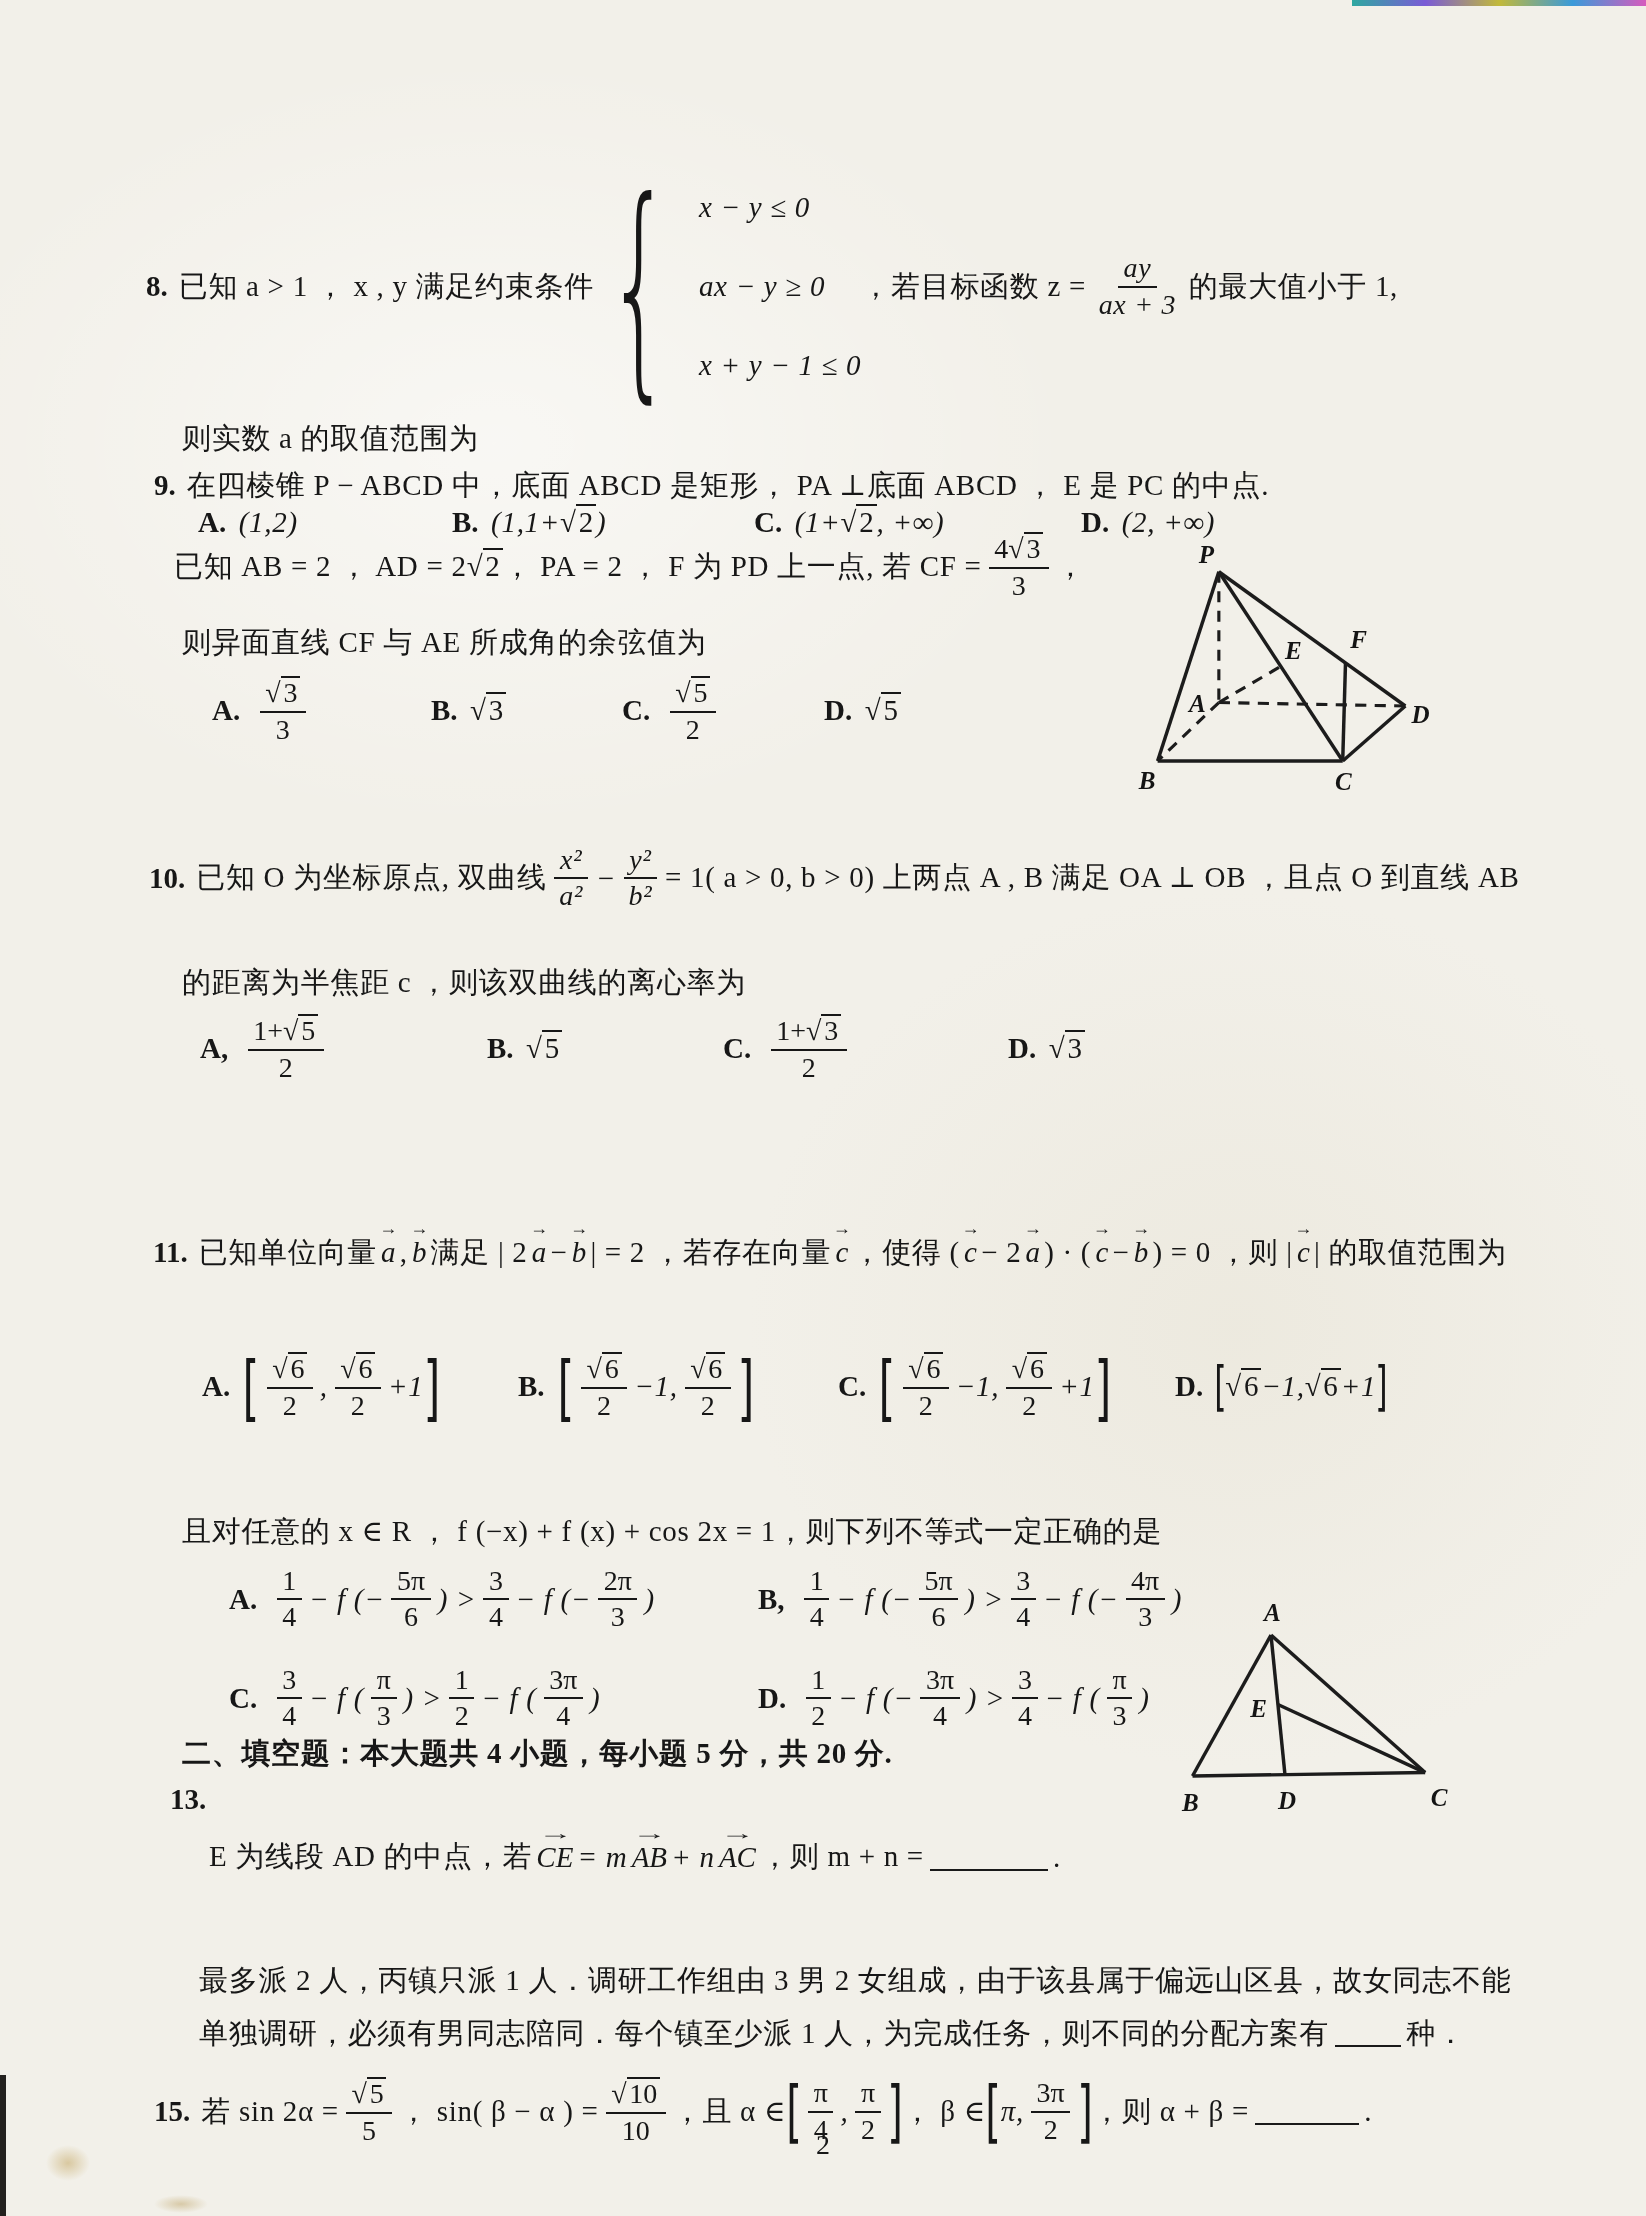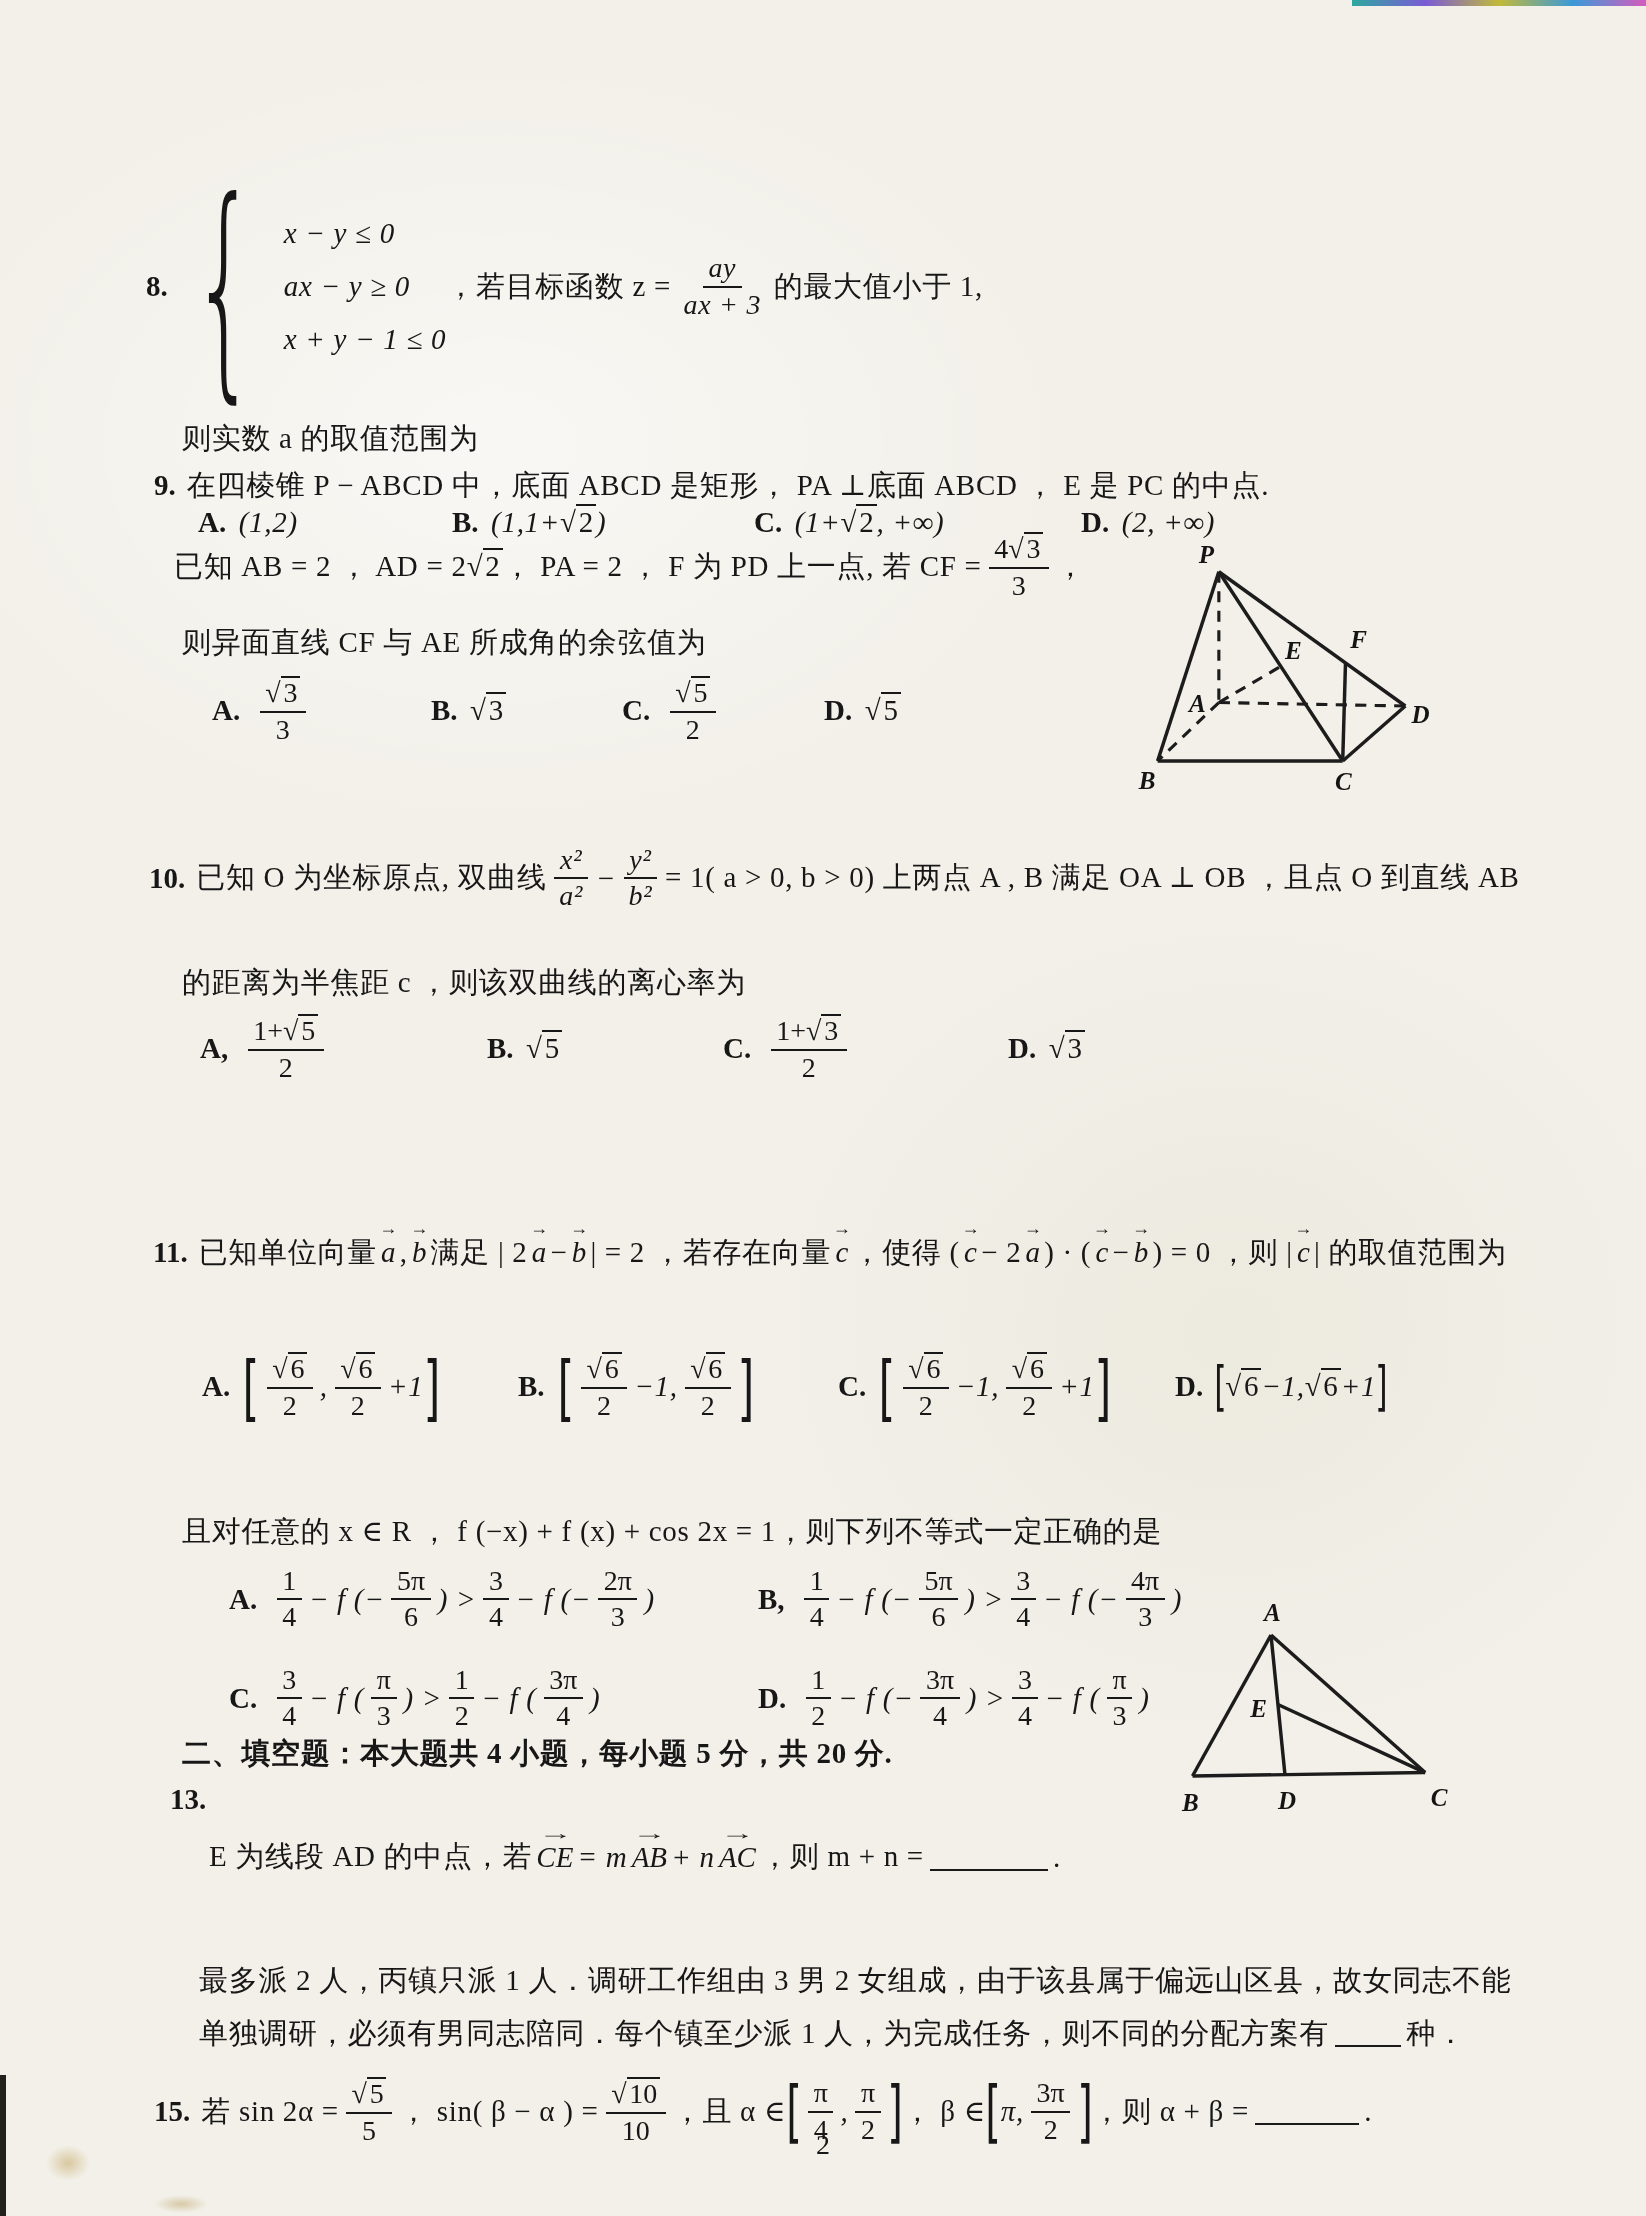--- a/index.html
+++ b/index.html
@@ -25,21 +25,21 @@
   .frac .num{display:inline-flex;align-items:flex-end;padding:0 5.6px 2.1px;border-bottom:2.1px solid #171717}
   .frac .den{padding:2.1px 5.6px 0}
   .sq{white-space:nowrap}
   .sqs{font-style:normal}
   .rad{border-top:2.1px solid #171717;padding:0 2.8px}
   .vec{position:relative;display:inline-block;font-style:italic;margin:0 2.8px;padding:0 1.4px}
   .vec .arr{position:absolute;top:-18px;left:50%;transform:translateX(-50%);font-size:18px;font-style:normal}
   .vec.w .arr{transform:translateX(-50%) scaleX(1.9)}
   .brace{font-family:"DejaVu Sans",sans-serif;font-weight:100;font-size:209px;line-height:0;
          display:inline-block;transform:scaleX(.5) scaleY(1.12);margin:0 -12.5px 0 -21px}
-  .constraints{display:inline-flex;flex-direction:column;gap:20px;font-style:italic;letter-spacing:0.7px;margin-left:5.6px}
+  .constraints{display:inline-flex;flex-direction:column;gap:46px;font-style:italic;letter-spacing:0.7px;margin-left:5.6px}
   .bigb{font-family:"DejaVu Sans",sans-serif;font-size:72px;font-weight:400;line-height:0;
         display:inline-block;transform:scaleX(.6);margin:0 -5.6px}
   .orow{position:absolute;left:0;width:1646px}
   .opt{position:absolute;top:0;height:100%;display:inline-flex;align-items:center;white-space:nowrap;font-size:29px}
   .olabel{font-weight:bold;margin-right:12.5px;font-style:normal}
   .blank{display:inline-block;border-bottom:2.8px solid #1a1a1a;height:25px;margin:0 5.6px}
   .wavy{text-decoration-style:wavy;text-decoration-thickness:1.4px;text-underline-offset:7px}
   .fig{position:absolute}
   .pageno{position:absolute;top:2129px;left:0;width:100%;text-align:center;font-size:28px}
   svg text{font-family:"Liberation Serif",serif;font-style:italic;font-weight:bold;font-size:36px;fill:#141414}
@@ -48,20 +48,21 @@
 <body>
 
 <div class="paper">
   <div class="scan-strip"></div>
   <div class="edge-strip"></div>
   <div class="stain s1"></div>
   <div class="stain s2"></div>
 
   <div class="line" style="top:156px;left:146px;height:261px">
     <span class="qno">8.</span>
+    <span class="cn">已知 a &gt; 1 ，  x , y 满足约束条件</span>
     <span class="brace">{</span>
     <span class="constraints">
       <span>x − y ≤ 0</span>
       <span>ax − y ≥ 0</span>
       <span>x + y − 1 ≤ 0</span>
     </span>
     <span class="cn">，若目标函数 z =</span>
     <span class="frac mi">
         <span class="num">ay</span>
         <span class="den">ax + 3</span>

